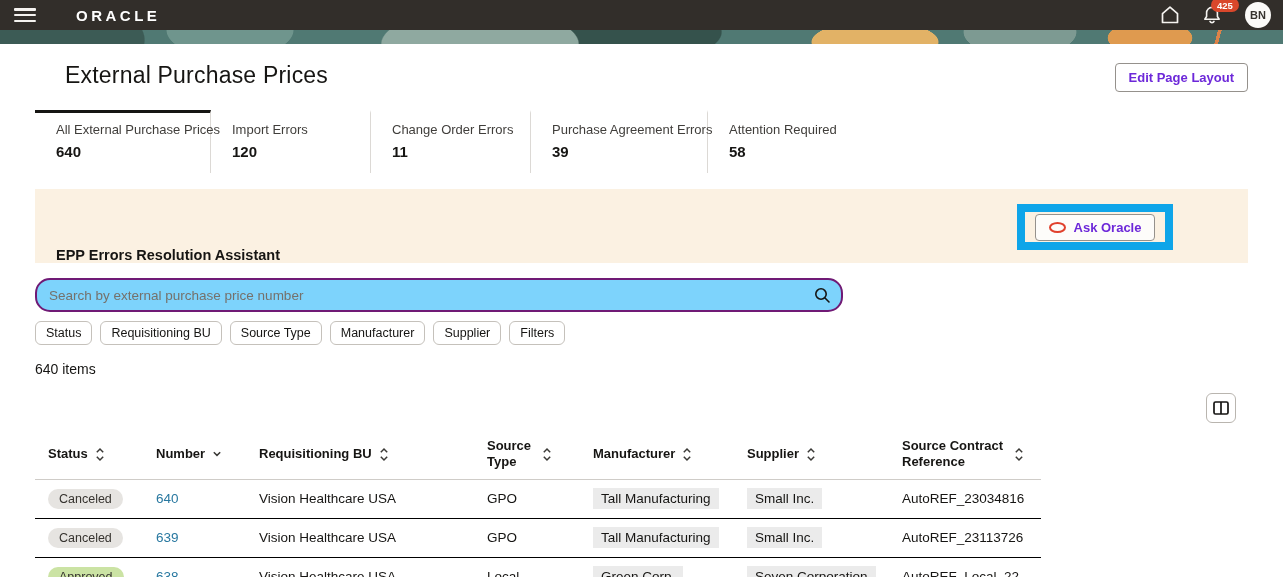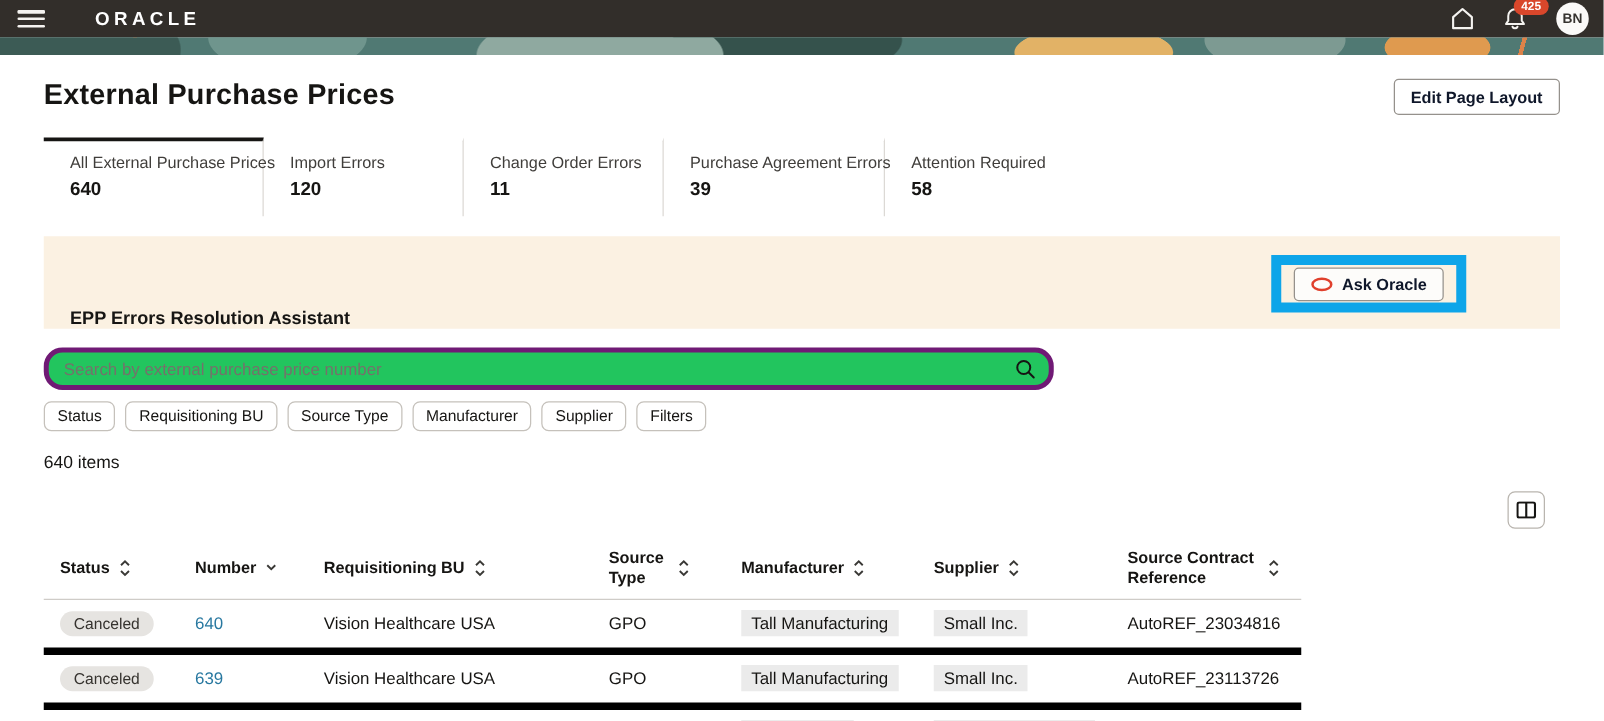--- a/index.html
+++ b/index.html
@@ -45,23 +45,23 @@
       linear-gradient(105deg, transparent 44%, #dd8349 44% 56%, transparent 56%);
     background-repeat:no-repeat;
     background-size:auto, 30px 14px, auto, auto, auto, auto, auto, auto, 26px 14px;
     background-position:0 0, 95px 0, 0 0, 0 0, 0 0, 0 0, 0 0, 0 0, 1205px 0;
   }
 
   
   .content { padding:0 35px; position:relative; }
 
   .title-row { display:flex; align-items:flex-start; justify-content:space-between; margin-top:18px; }
-  h1 { font-size:23px; font-weight:700; color:#161513; letter-spacing:.2px; }
+  h1 { font-size:23px; font-weight:400; color:#161513; letter-spacing:.2px;margin-left:30px; }
   .btn {
-    background:#fff; border:1px solid #95918c; border-radius:4px; color:#0f172a;
+    background:#fff; border:1px solid #95918c; border-radius:4px; color:#6d28d9;
     font-family:"Liberation Sans",sans-serif; font-weight:700; font-size:13px; cursor:pointer;
   }
   .edit-layout-btn { padding:6px 13px; margin-top:1px; }
 
   
   .tabs { display:flex; margin-top:18px; }
   .tab {
     border-top:3px solid transparent; padding:9px 10px 12px 21px; cursor:pointer;
     border-right:1px solid #dcd9d5; min-height:63px;
   }
@@ -81,22 +81,22 @@
     position:absolute; right:75px; top:15px; width:156px; height:46px;
     border:8px solid #0ea5e9; display:flex; align-items:center; justify-content:center;
   }
   .ask-oracle-btn {
     display:flex; align-items:center; gap:8px; padding:5px 13px; background:#fdfcfa;
   }
   .oracle-o { width:17px; height:11px; border:2.5px solid #e0402c; border-radius:50%; }
 
   
   .search-box {
-    margin-top:15px; width:808px; height:34px; border:4px solid #701a75; border-radius:15px;
-    display:flex; align-items:center; background:#22c55e; padding:0 10px 0 12px;
+    margin-top:15px; width:808px; height:34px; border:2px solid #701a75; border-radius:15px;
+    display:flex; align-items:center; background:#7dd3fc; padding:0 10px 0 12px;
   }
   .search-box input {
     border:none; outline:none; flex:1; font-family:"Liberation Sans",sans-serif;
     font-size:13.5px; color:#161513; background:transparent;
   }
   .search-box input::placeholder { color:#75716b; }
 
   
   .chips { display:flex; gap:8px; margin-top:9px; }
   .chip {
@@ -113,21 +113,21 @@
   }
 
   
   .grid { display:grid; grid-template-columns:108px 103px 228px 106px 154px 155px 152px; width:1006px; }
   .thead { margin-top:7px; border-bottom:1px solid #cfccc8; }
   .th {
     display:flex; align-items:center; gap:7px; padding:8px 10px 8px 13px;
     font-size:13px; font-weight:700; color:#161513; min-height:36px; cursor:pointer;
   }
   .th .lbl { line-height:1.25; }
-  .row { border-bottom:6px solid #000000; }
+  .row { border-bottom:1px solid #000000; }
   .td { display:flex; align-items:center; padding:0 10px 0 13px; height:38px; font-size:13.5px; color:#161513; }
   .num-link { color:#2878a0; cursor:pointer; }
   .pill { border-radius:11px; padding:3px 11px; font-size:12.5px; color:#36332f; }
   .pill.canceled { background:#e6e4e1; }
   .pill.approved { background:#cbe3a4; }
   .redact { background:#ebebeb; padding:3px 8px; white-space:nowrap; }
 
   svg { display:block; }
 </style>
 </head>

